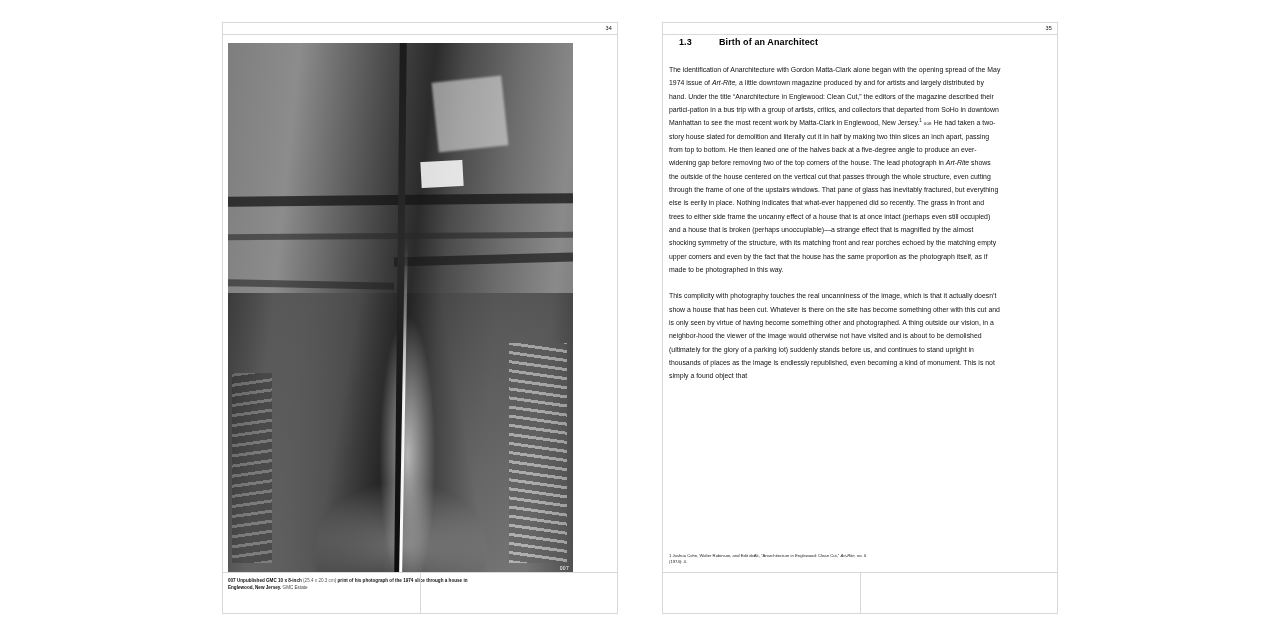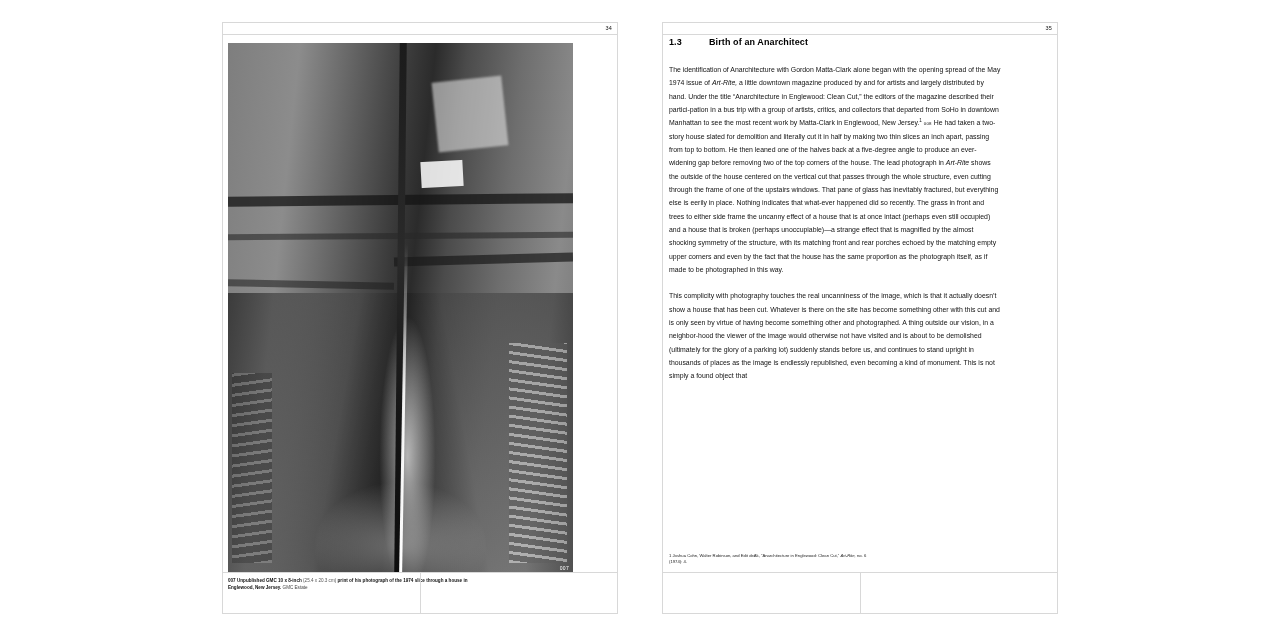--- a/index.html
+++ b/index.html
@@ -183,21 +183,21 @@
     position: absolute;
     bottom: 0;
     width: 1px;
     background: #d8d8d8;
     height: 40px;
   }
 
   
   .sec-head {
     position: absolute;
-    left: 6px;
+    left: 16px;
     top: 14px;
     font-size: 9px;
     font-weight: bold;
     color: #000;
     letter-spacing: 0.1px;
   }
   .sec-num { display: inline-block; width: 40px; }
   .body-col {
     position: absolute;
     left: 6px;

